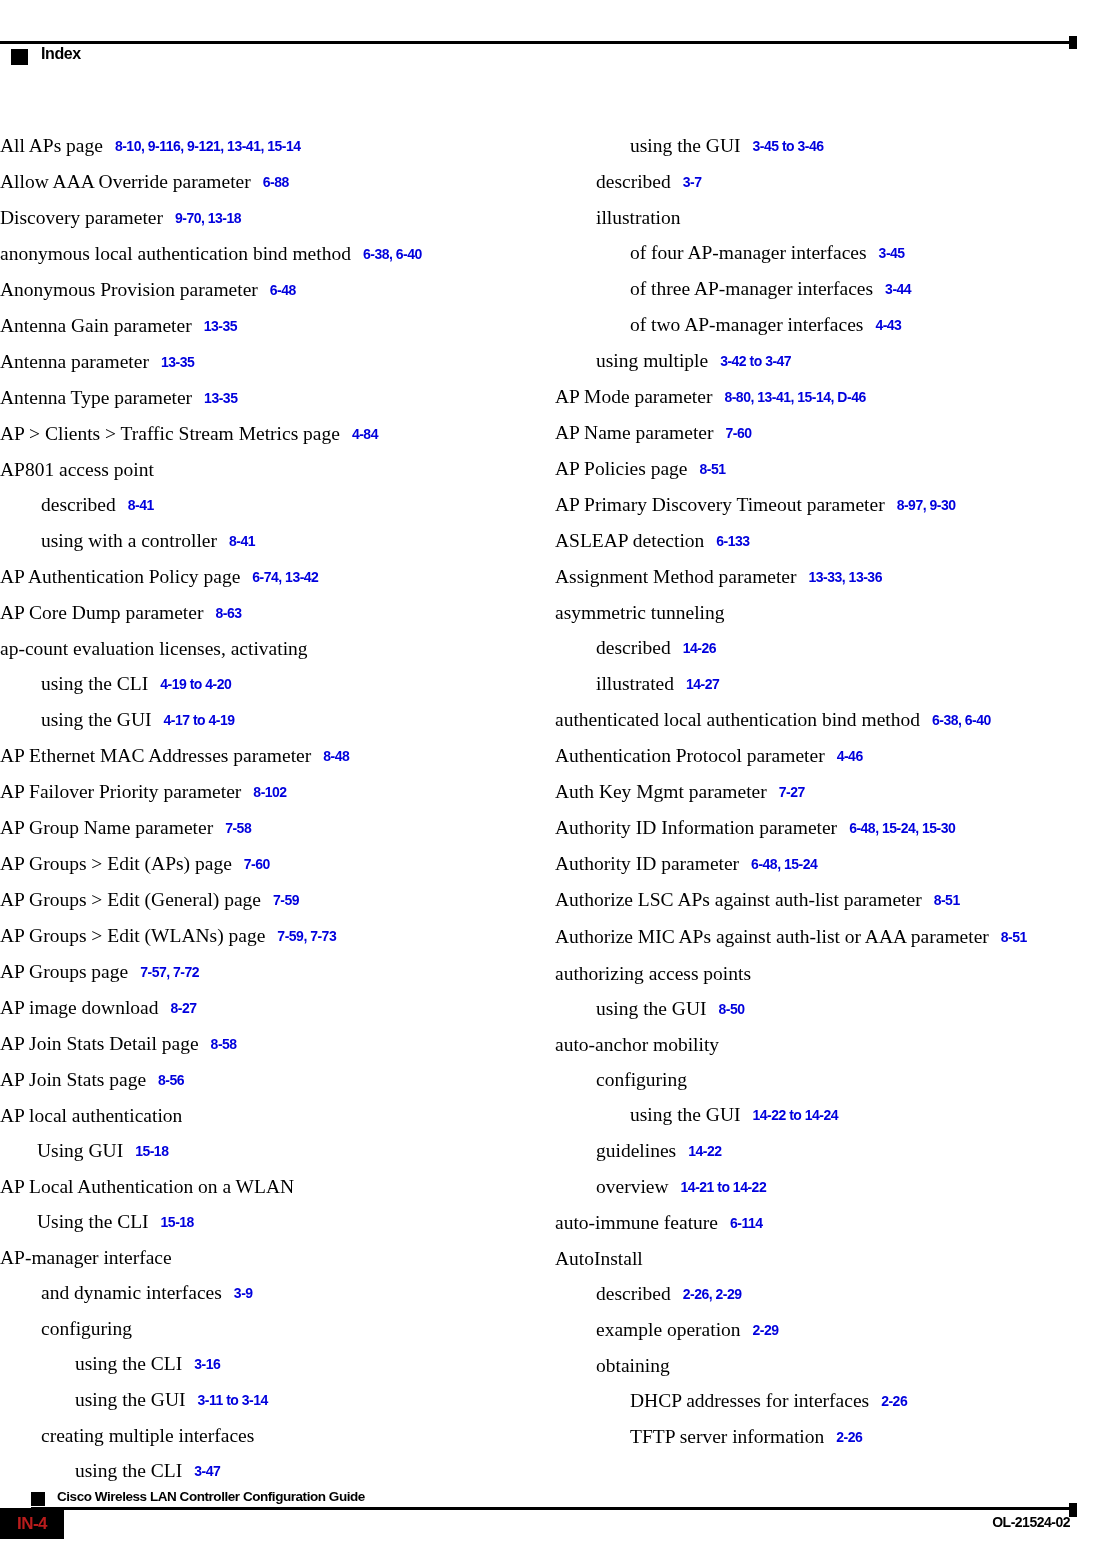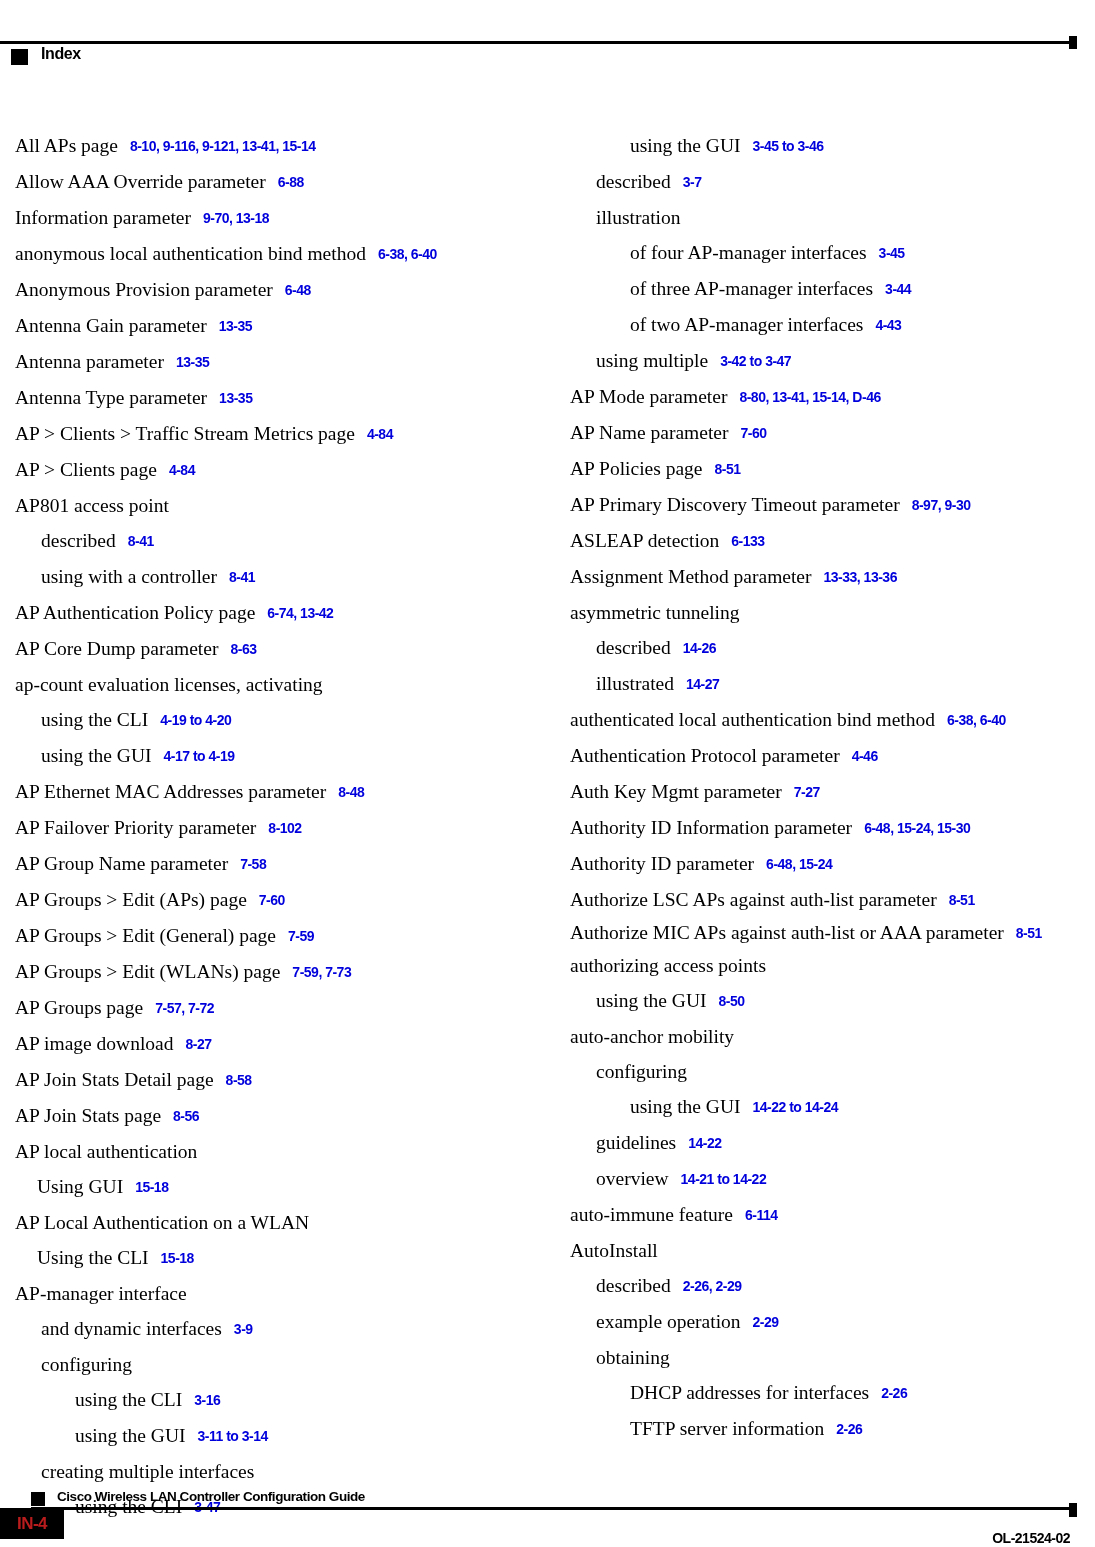--- a/index.html
+++ b/index.html
@@ -78,25 +78,25 @@
   .col-right { left: 555px; }
 
   .entry {
     font-size: 19.5px;
     line-height: 35px;
     white-space: nowrap;
     color: #000000;
   }
   .entry.wrap {
     white-space: normal;
-    line-height: 29px;
+    line-height: 38px;
     width: 480px;
   }
   
-  .lvl0 { padding-left: 0px; margin-left: 15px;  }
+  .lvl0 { padding-left: 0px;  }
   .lvl1 { padding-left: 41px; }
   .lvl1b{ padding-left: 37px; }
   .lvl2 { padding-left: 75px; }
 
   .term { }
   .locs {
     font-family: "Liberation Sans", "DejaVu Sans", sans-serif;
     font-weight: bold;
     font-size: 14px;
     letter-spacing: -0.5px;
@@ -174,45 +174,43 @@
   .footer-docid {
     position: absolute;
     right: 25px;
     top: 47px;
     font-family: "Liberation Sans", "DejaVu Sans", sans-serif;
     font-weight: bold;
     font-size: 14px;
     letter-spacing: -0.5px;
     color: #000000;
     white-space: nowrap;
-    margin-top: 16px;
   }
 </style>
 </head>
 <body>
 
 <div class="page-header">
   <div class="header-rule"></div>
   <div class="header-rule-cap"></div>
   <div class="header-square"></div>
   <div class="header-title">Index</div>
 </div>
 
 <div class="index-body">
   <div class="col col-left" id="col-left">
       <div class="entry lvl0"><span class="term">All APs page</span><span class="locs">8-10, 9-116, 9-121, 13-41, 15-14</span></div>
       <div class="entry lvl0"><span class="term">Allow AAA Override parameter</span><span class="locs">6-88</span></div>
-      <div class="entry lvl0"><span class="term">Information parameter</span><span class="locs">9-70, 13-18</span></div>
+      <div class="entry lvl0"><span class="term">Discovery parameter</span><span class="locs">9-70, 13-18</span></div>
       <div class="entry lvl0"><span class="term">anonymous local authentication bind method</span><span class="locs">6-38, 6-40</span></div>
       <div class="entry lvl0"><span class="term">Anonymous Provision parameter</span><span class="locs">6-48</span></div>
       <div class="entry lvl0"><span class="term">Antenna Gain parameter</span><span class="locs">13-35</span></div>
       <div class="entry lvl0"><span class="term">Antenna parameter</span><span class="locs">13-35</span></div>
       <div class="entry lvl0"><span class="term">Antenna Type parameter</span><span class="locs">13-35</span></div>
       <div class="entry lvl0"><span class="term">AP &gt; Clients &gt; Traffic Stream Metrics page</span><span class="locs">4-84</span></div>
-      <div class="entry lvl0"><span class="term">AP &gt; Clients page</span><span class="locs">4-84</span></div>
       <div class="entry lvl0"><span class="term">AP801 access point</span></div>
       <div class="entry lvl1"><span class="term">described</span><span class="locs">8-41</span></div>
       <div class="entry lvl1"><span class="term">using with a controller</span><span class="locs">8-41</span></div>
       <div class="entry lvl0"><span class="term">AP Authentication Policy page</span><span class="locs">6-74, 13-42</span></div>
       <div class="entry lvl0"><span class="term">AP Core Dump parameter</span><span class="locs">8-63</span></div>
       <div class="entry lvl0"><span class="term">ap-count evaluation licenses, activating</span></div>
       <div class="entry lvl1"><span class="term">using the CLI</span><span class="locs">4-19 to 4-20</span></div>
       <div class="entry lvl1"><span class="term">using the GUI</span><span class="locs">4-17 to 4-19</span></div>
       <div class="entry lvl0"><span class="term">AP Ethernet MAC Addresses parameter</span><span class="locs">8-48</span></div>
       <div class="entry lvl0"><span class="term">AP Failover Priority parameter</span><span class="locs">8-102</span></div>

